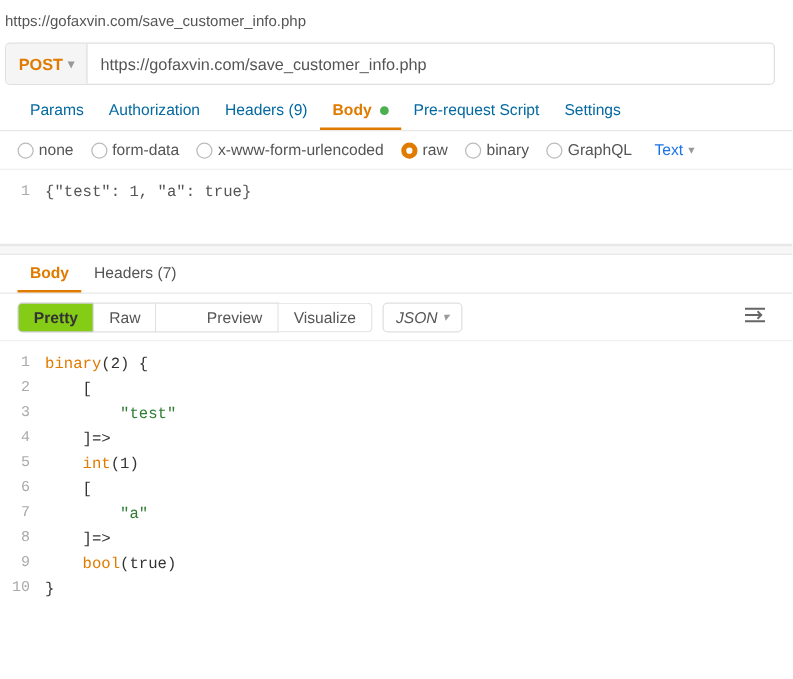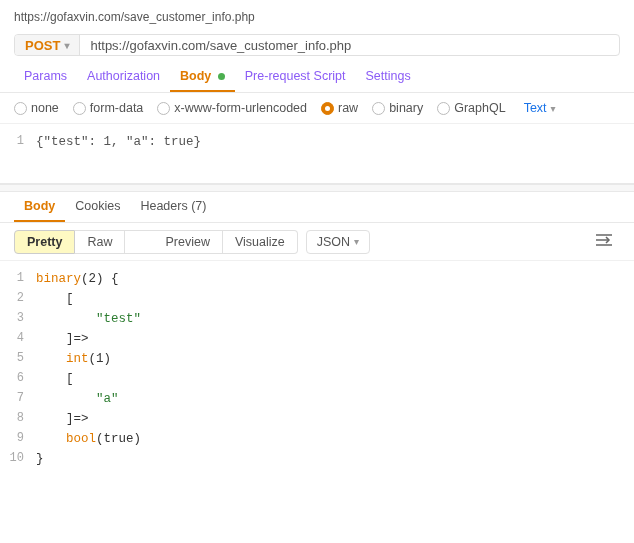--- a/index.html
+++ b/index.html
@@ -6,38 +6,38 @@
     body {
       font-family: -apple-system, BlinkMacSystemFont, 'Segoe UI', sans-serif;
       font-size: 13px;
       background: #fff;
       color: #333;
       width: 634px;
       min-height: 543px;
     }
 
     .url-bar-section {
-      padding: 10px 14px 6px 14px;
+      padding: 10px 14px 6px 4px;
     }
 
     .url-title {
       font-size: 12px;
       color: #555;
       font-weight: 500;
       margin-bottom: 10px;
     }
 
     .request-row {
       display: flex;
       align-items: center;
       gap: 0;
       border: 1px solid #e0e0e0;
       border-radius: 4px;
       overflow: hidden;
-      height: 22px;
+      height: 34px;
     }
 
     .method-select {
       display: flex;
       align-items: center;
       gap: 4px;
       padding: 0 10px;
       background: #f5f5f5;
       border-right: 1px solid #e0e0e0;
       cursor: pointer;
@@ -68,21 +68,21 @@
       display: flex;
       align-items: center;
       border-bottom: 1px solid #e8e8e8;
       padding: 0 14px;
       gap: 0;
     }
 
     .tab-item {
       padding: 7px 10px;
       font-size: 12.5px;
-      color: #8b5cf6;
+      color: #0369a1;
       cursor: pointer;
       border-bottom: 2px solid transparent;
       white-space: nowrap;
     }
 
     .tab-item.active {
       color: #e07b00;
       border-bottom: 2px solid #e07b00;
       font-weight: 600;
     }
@@ -220,21 +220,21 @@
       color: #555;
       border: 1px solid #e0e0e0;
       background: #fff;
     }
 
     .view-btn:first-child {
       border-radius: 4px 0 0 4px;
     }
 
     .view-btn.active {
-      background: #fef9c3;
+      background: #84cc16;
       border-color: #ccc;
       font-weight: 600;
       color: #333;
       border-radius: 4px 0 0 4px;
     }
 
     .view-btn.raw-btn {
       border-left: none;
     }
 
@@ -252,20 +252,21 @@
       display: flex;
       align-items: center;
       gap: 4px;
       padding: 4px 10px;
       border: 1px solid #e0e0e0;
       border-radius: 4px;
       margin-left: 8px;
       cursor: pointer;
       font-size: 12.5px;
       color: #555;
+      font-style: italic;
     }
 
     .wrap-icon {
       margin-left: auto;
       padding: 4px 8px;
       cursor: pointer;
       color: #777;
       font-size: 14px;
     }
 
@@ -290,20 +291,21 @@
       <span>POST</span>
       <span class="chevron">▾</span>
     </div>
     <input class="url-input" type="text" value="https://gofaxvin.com/save_customer_info.php" style="">
   </div>
 </div>
 
 <div class="tabs-row">
   <div class="tab-item">Params</div>
   <div class="tab-item">Authorization</div>
+  <div class="tab-item">Headers (9)</div>
   <div class="tab-item active">Body <span class="dot"></span></div>
   <div class="tab-item">Pre-request Script</div>
   <div class="tab-item">Settings</div>
 </div>
 
 <div class="body-type-row">
   <label class="radio-option">
     <div class="radio-circle selected-none"></div>
     <span>none</span>
   </label>
@@ -337,21 +339,20 @@
   <div class="code-line">
     <span class="line-num">1</span>
     <span class="code-content">{"test": 1, "a": true}</span>
   </div>
 </div>
 
 <div class="divider"></div>
 
 <div class="response-tabs-row">
   <div class="response-tab active">Body</div>
-  <div class="response-tab">Cookies</div>
   <div class="response-tab">Headers (7)</div>
 </div>
 
 <div class="view-row">
   <button class="view-btn active">Pretty</button>
   <button class="view-btn raw-btn">Raw</button>
   <button class="view-btn preview-btn">Preview</button>
   <button class="view-btn visualize-btn">Visualize</button>
 
   <div class="format-select">

